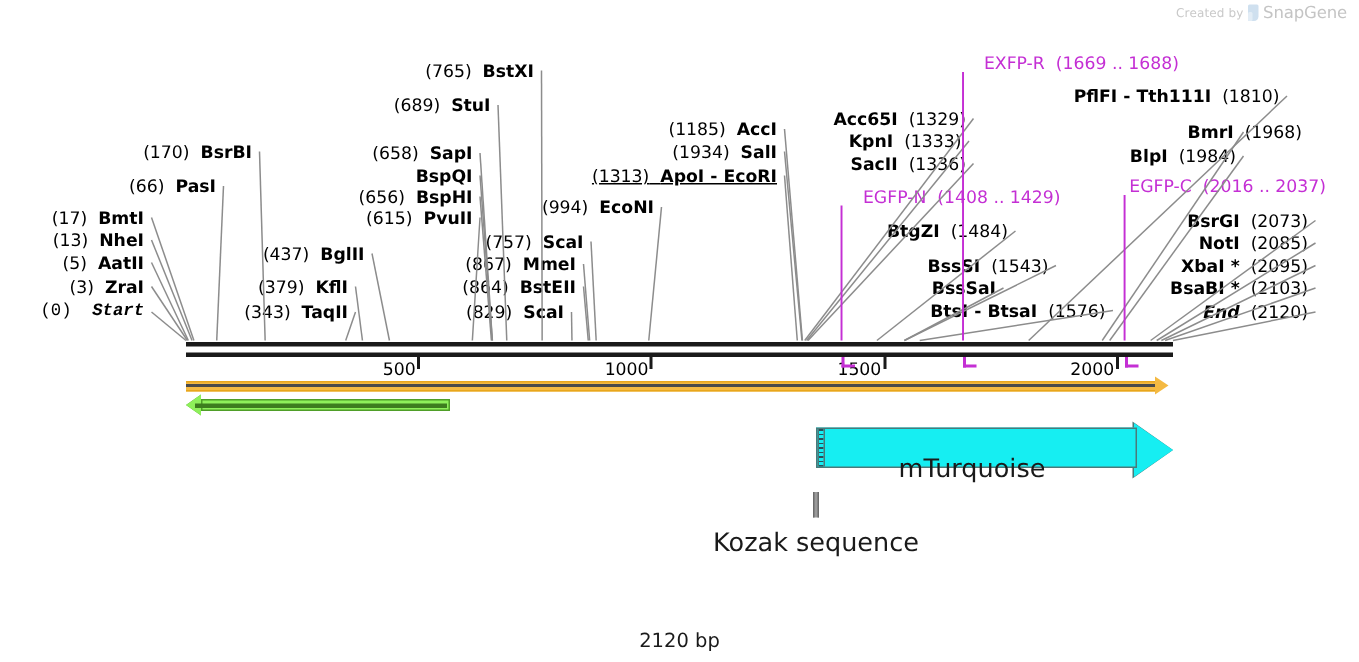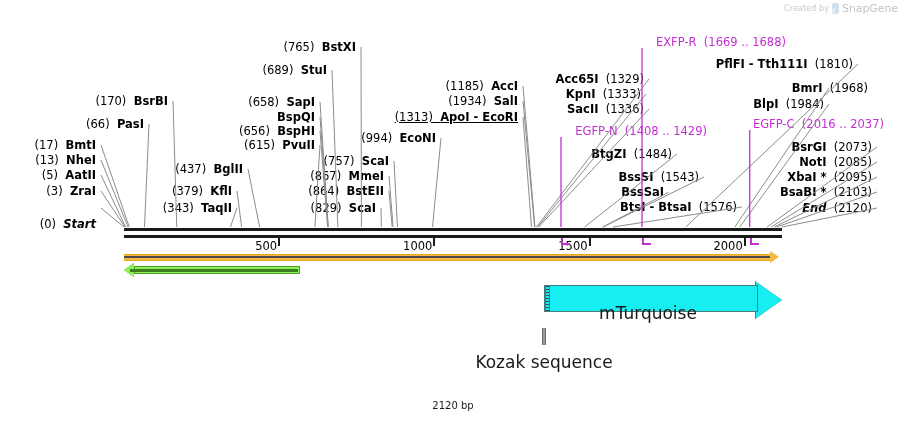--- a/index.html
+++ b/index.html
@@ -196,38 +196,38 @@
     width: 100%;
     text-align: center;
   }
   .seq-title {
     font-size: 14.5px;
     font-weight: bold;
     color: #000;
     letter-spacing: .1px;
   }
   .seq-size {
-    font-size: 10px;
+    font-size: 13px;
     color: #1a1a1a;
-    margin-top: 0;
+    margin-top: 20px;
   }
 </style>
 </head>
 <body>
 
 <div id="map-root">
 
   <div class="watermark">
     <span class="wm-text">Created by</span>
     <span class="wm-logo"></span>
     <span class="wm-brand">SnapGene</span>
   </div>
 
   <div id="labels-layer">
-      <div class="lbl" style="left: 96px; top: 224px;"><span class="pos">(0)</span>&nbsp;&nbsp;<span class="enz ital">Start</span></div>
+      <div class="lbl" style="left: 96px; top: 208px; font-family: Liberation Mono, monospace;"><span class="pos">(0)</span>&nbsp;&nbsp;<span class="enz ital">Start</span></div>
       <div class="lbl" style="left: 96px; top: 191px;"><span class="pos">(3)</span>&nbsp;&nbsp;<span class="enz">ZraI</span></div>
       <div class="lbl" style="left: 96px; top: 175px;"><span class="pos">(5)</span>&nbsp;&nbsp;<span class="enz">AatII</span></div>
       <div class="lbl" style="left: 96px; top: 160px;"><span class="pos">(13)</span>&nbsp;&nbsp;<span class="enz">NheI</span></div>
       <div class="lbl" style="left: 96px; top: 145px;"><span class="pos">(17)</span>&nbsp;&nbsp;<span class="enz">BmtI</span></div>
       <div class="lbl" style="left: 144px; top: 124px;"><span class="pos">(66)</span>&nbsp;&nbsp;<span class="enz">PasI</span></div>
       <div class="lbl" style="left: 168px; top: 101px; text-align: right;"><span class="pos">(170)</span>&nbsp;&nbsp;<span class="enz">BsrBI</span></div>
       <div class="lbl" style="left: 232px; top: 208px;"><span class="pos">(343)</span>&nbsp;&nbsp;<span class="enz">TaqII</span></div>
       <div class="lbl" style="left: 232px; top: 191px;"><span class="pos">(379)</span>&nbsp;&nbsp;<span class="enz">KflI</span></div>
       <div class="lbl" style="left: 243px; top: 169px;"><span class="pos">(437)</span>&nbsp;&nbsp;<span class="enz">BglII</span></div>
       <div class="lbl" style="left: 315px; top: 145px;"><span class="pos">(615)</span>&nbsp;&nbsp;<span class="enz">PvuII</span></div>

